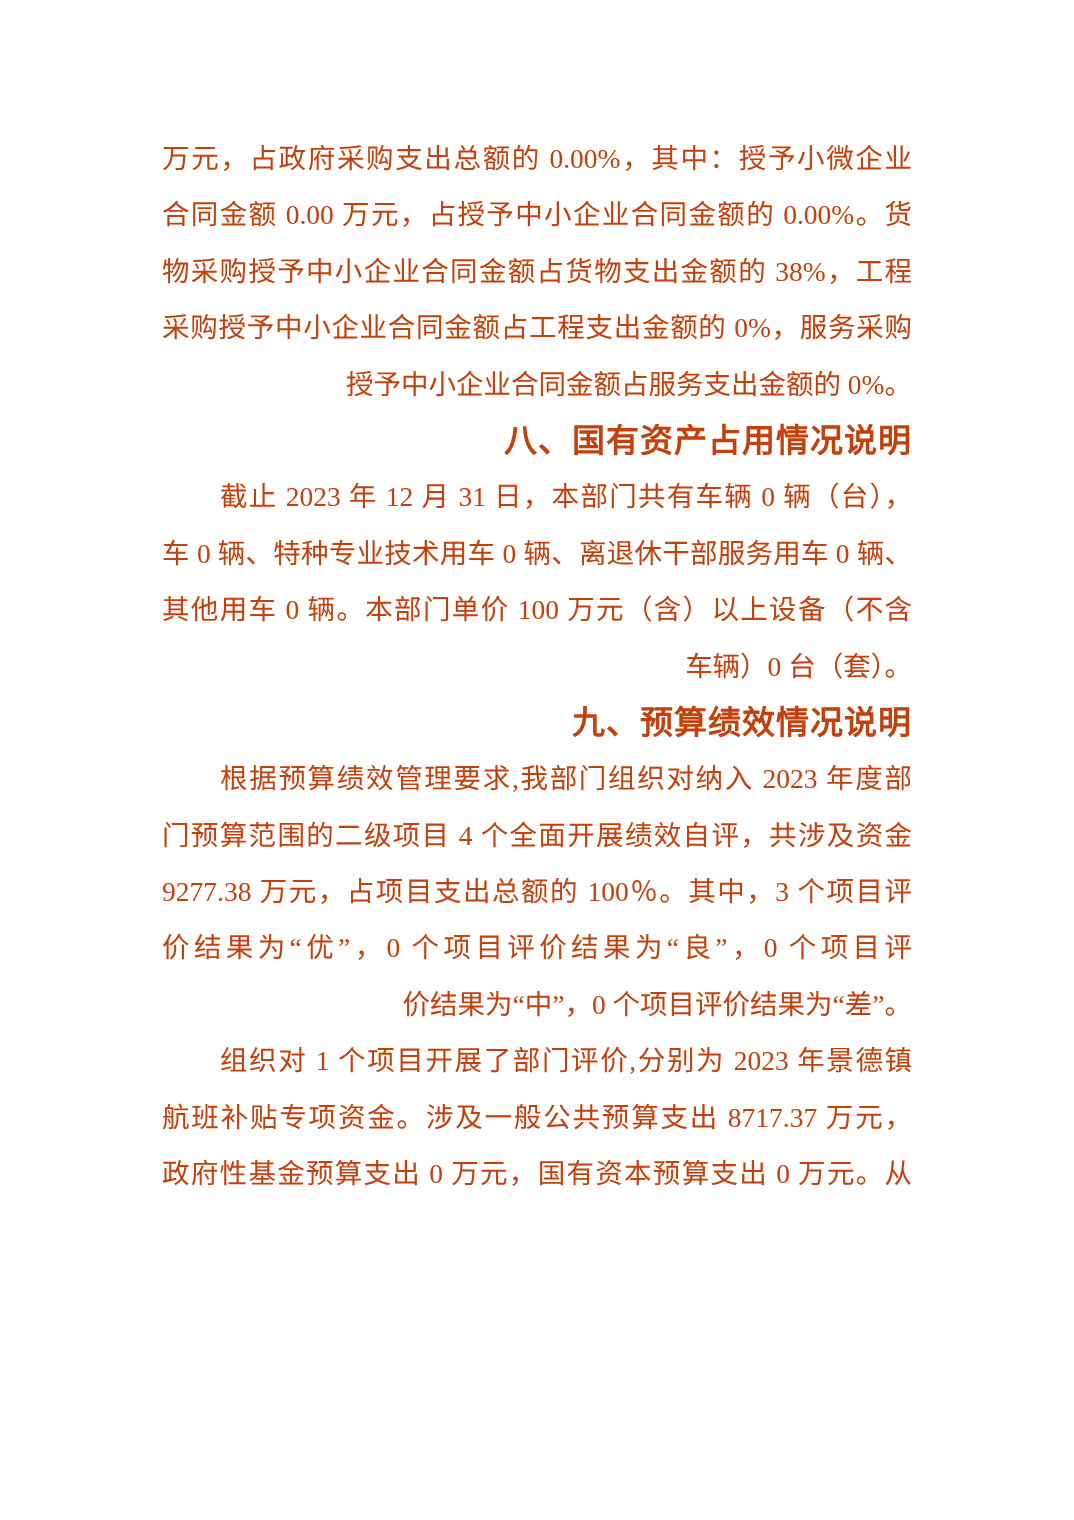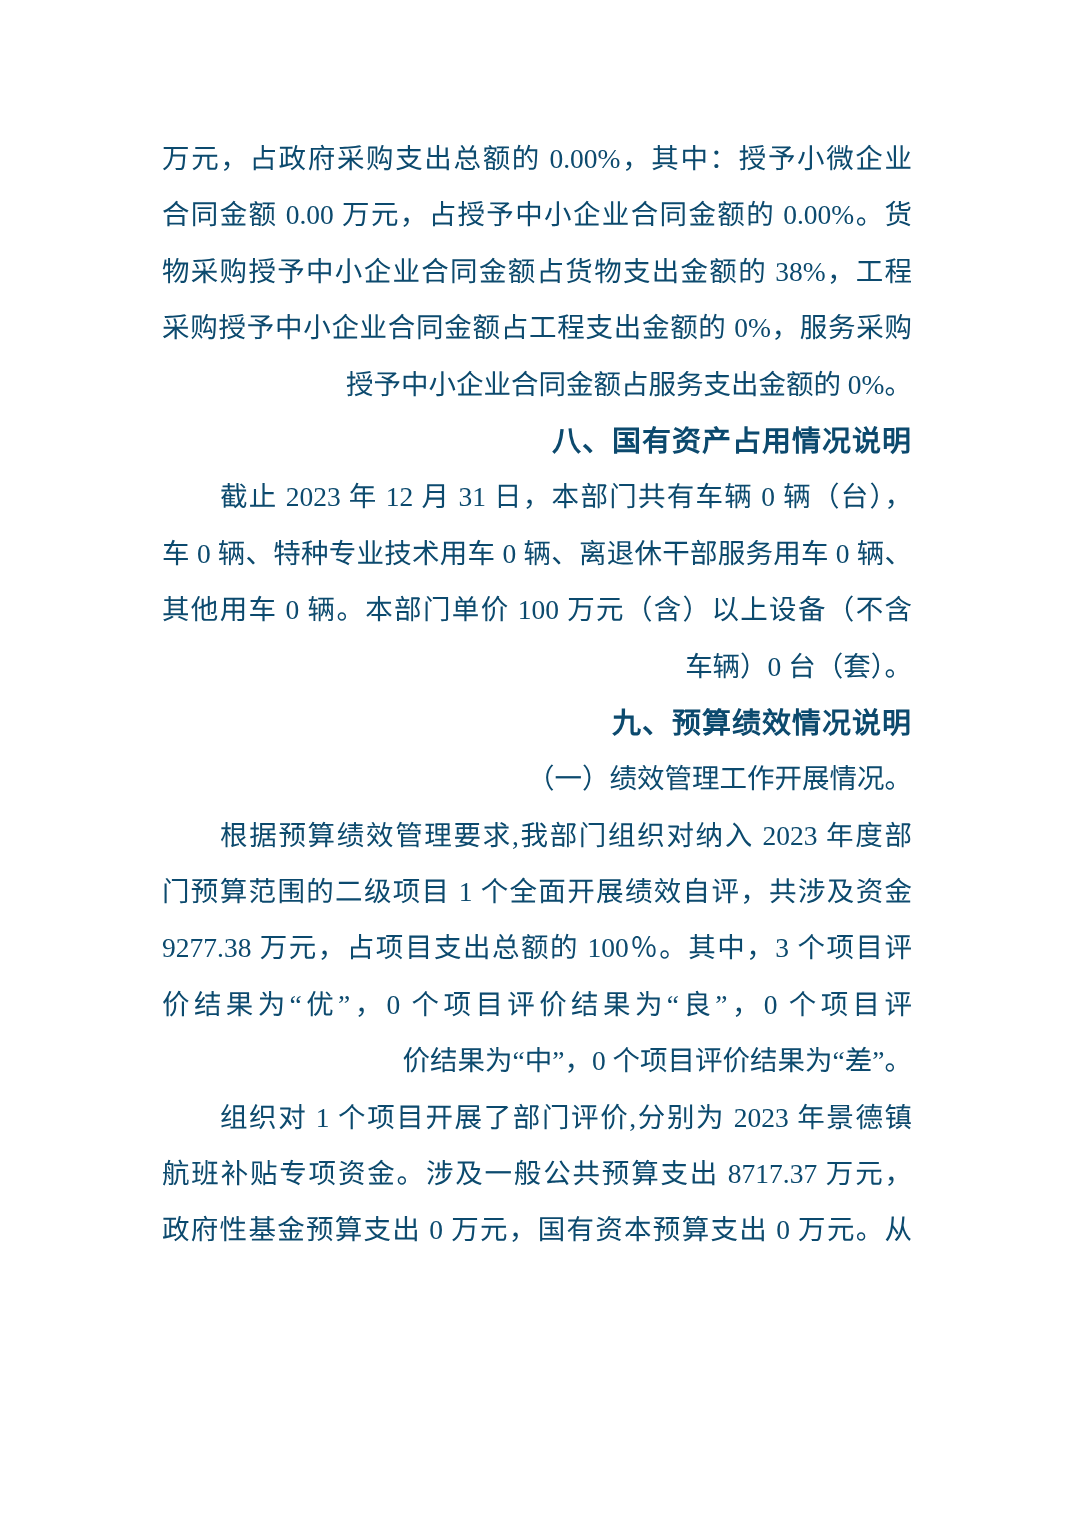--- a/index.html
+++ b/index.html
@@ -7,21 +7,21 @@
     padding: 0;
     background: #ffffff;
   }
   .page {
     position: relative;
     width: 1074px;
     height: 1520px;
     background: #ffffff;
     overflow: hidden;
     font-family: "Liberation Serif", "DejaVu Serif", serif;
-    color: #0c4a6e;
+    color: #c2410c;
   }
   .text-block {
     position: absolute;
     left: 162px;
     top: 131px;
     width: 750px;
   }
   .line {
     height: 56.4px;
     line-height: 56.4px;
@@ -34,44 +34,43 @@
     text-align: justify;
     text-align-last: justify;
     text-justify: inter-character;
   }
   .line.indent {
     text-indent: 58px;
   }
   .line.heading {
     font-family: "Liberation Sans", "DejaVu Sans", sans-serif;
     font-weight: 700;
-    font-size: 29px;
+    font-size: 33px;
     text-indent: 52px;
     letter-spacing: 1px;
   }
 </style>
 </head>
 <body>
 
 <div class="page">
   <div class="text-block">
     <div class="line justify">万元，占政府采购支出总额的 0.00%，其中：授予小微企业</div>
     <div class="line justify">合同金额 0.00 万元，占授予中小企业合同金额的 0.00%。货</div>
     <div class="line justify">物采购授予中小企业合同金额占货物支出金额的 38%，工程</div>
     <div class="line justify">采购授予中小企业合同金额占工程支出金额的 0%，服务采购</div>
     <div class="line">授予中小企业合同金额占服务支出金额的 0%。</div>
     <div class="line heading">八、国有资产占用情况说明</div>
     <div class="line justify indent">截止 2023 年 12 月 31 日，本部门共有车辆 0 辆（台），</div>
     <div class="line justify">车 0 辆、特种专业技术用车 0 辆、离退休干部服务用车 0 辆、</div>
     <div class="line justify">其他用车 0 辆。本部门单价 100 万元（含）以上设备（不含</div>
     <div class="line">车辆）0 台（套）。</div>
     <div class="line heading">九、预算绩效情况说明</div>
-    <div class="line indent">（一）绩效管理工作开展情况。</div>
     <div class="line justify indent">根据预算绩效管理要求,我部门组织对纳入 2023 年度部</div>
-    <div class="line justify">门预算范围的二级项目 1 个全面开展绩效自评，共涉及资金</div>
+    <div class="line justify">门预算范围的二级项目 4 个全面开展绩效自评，共涉及资金</div>
     <div class="line justify">9277.38 万元，占项目支出总额的 100％。其中，3 个项目评</div>
     <div class="line justify">价结果为“优”，0 个项目评价结果为“良”，0 个项目评</div>
     <div class="line">价结果为“中”，0 个项目评价结果为“差”。</div>
     <div class="line justify indent">组织对 1 个项目开展了部门评价,分别为 2023 年景德镇</div>
     <div class="line justify">航班补贴专项资金。涉及一般公共预算支出 8717.37 万元，</div>
     <div class="line justify">政府性基金预算支出 0 万元，国有资本预算支出 0 万元。从</div>
   </div>
 </div>
 
 </body></html>

